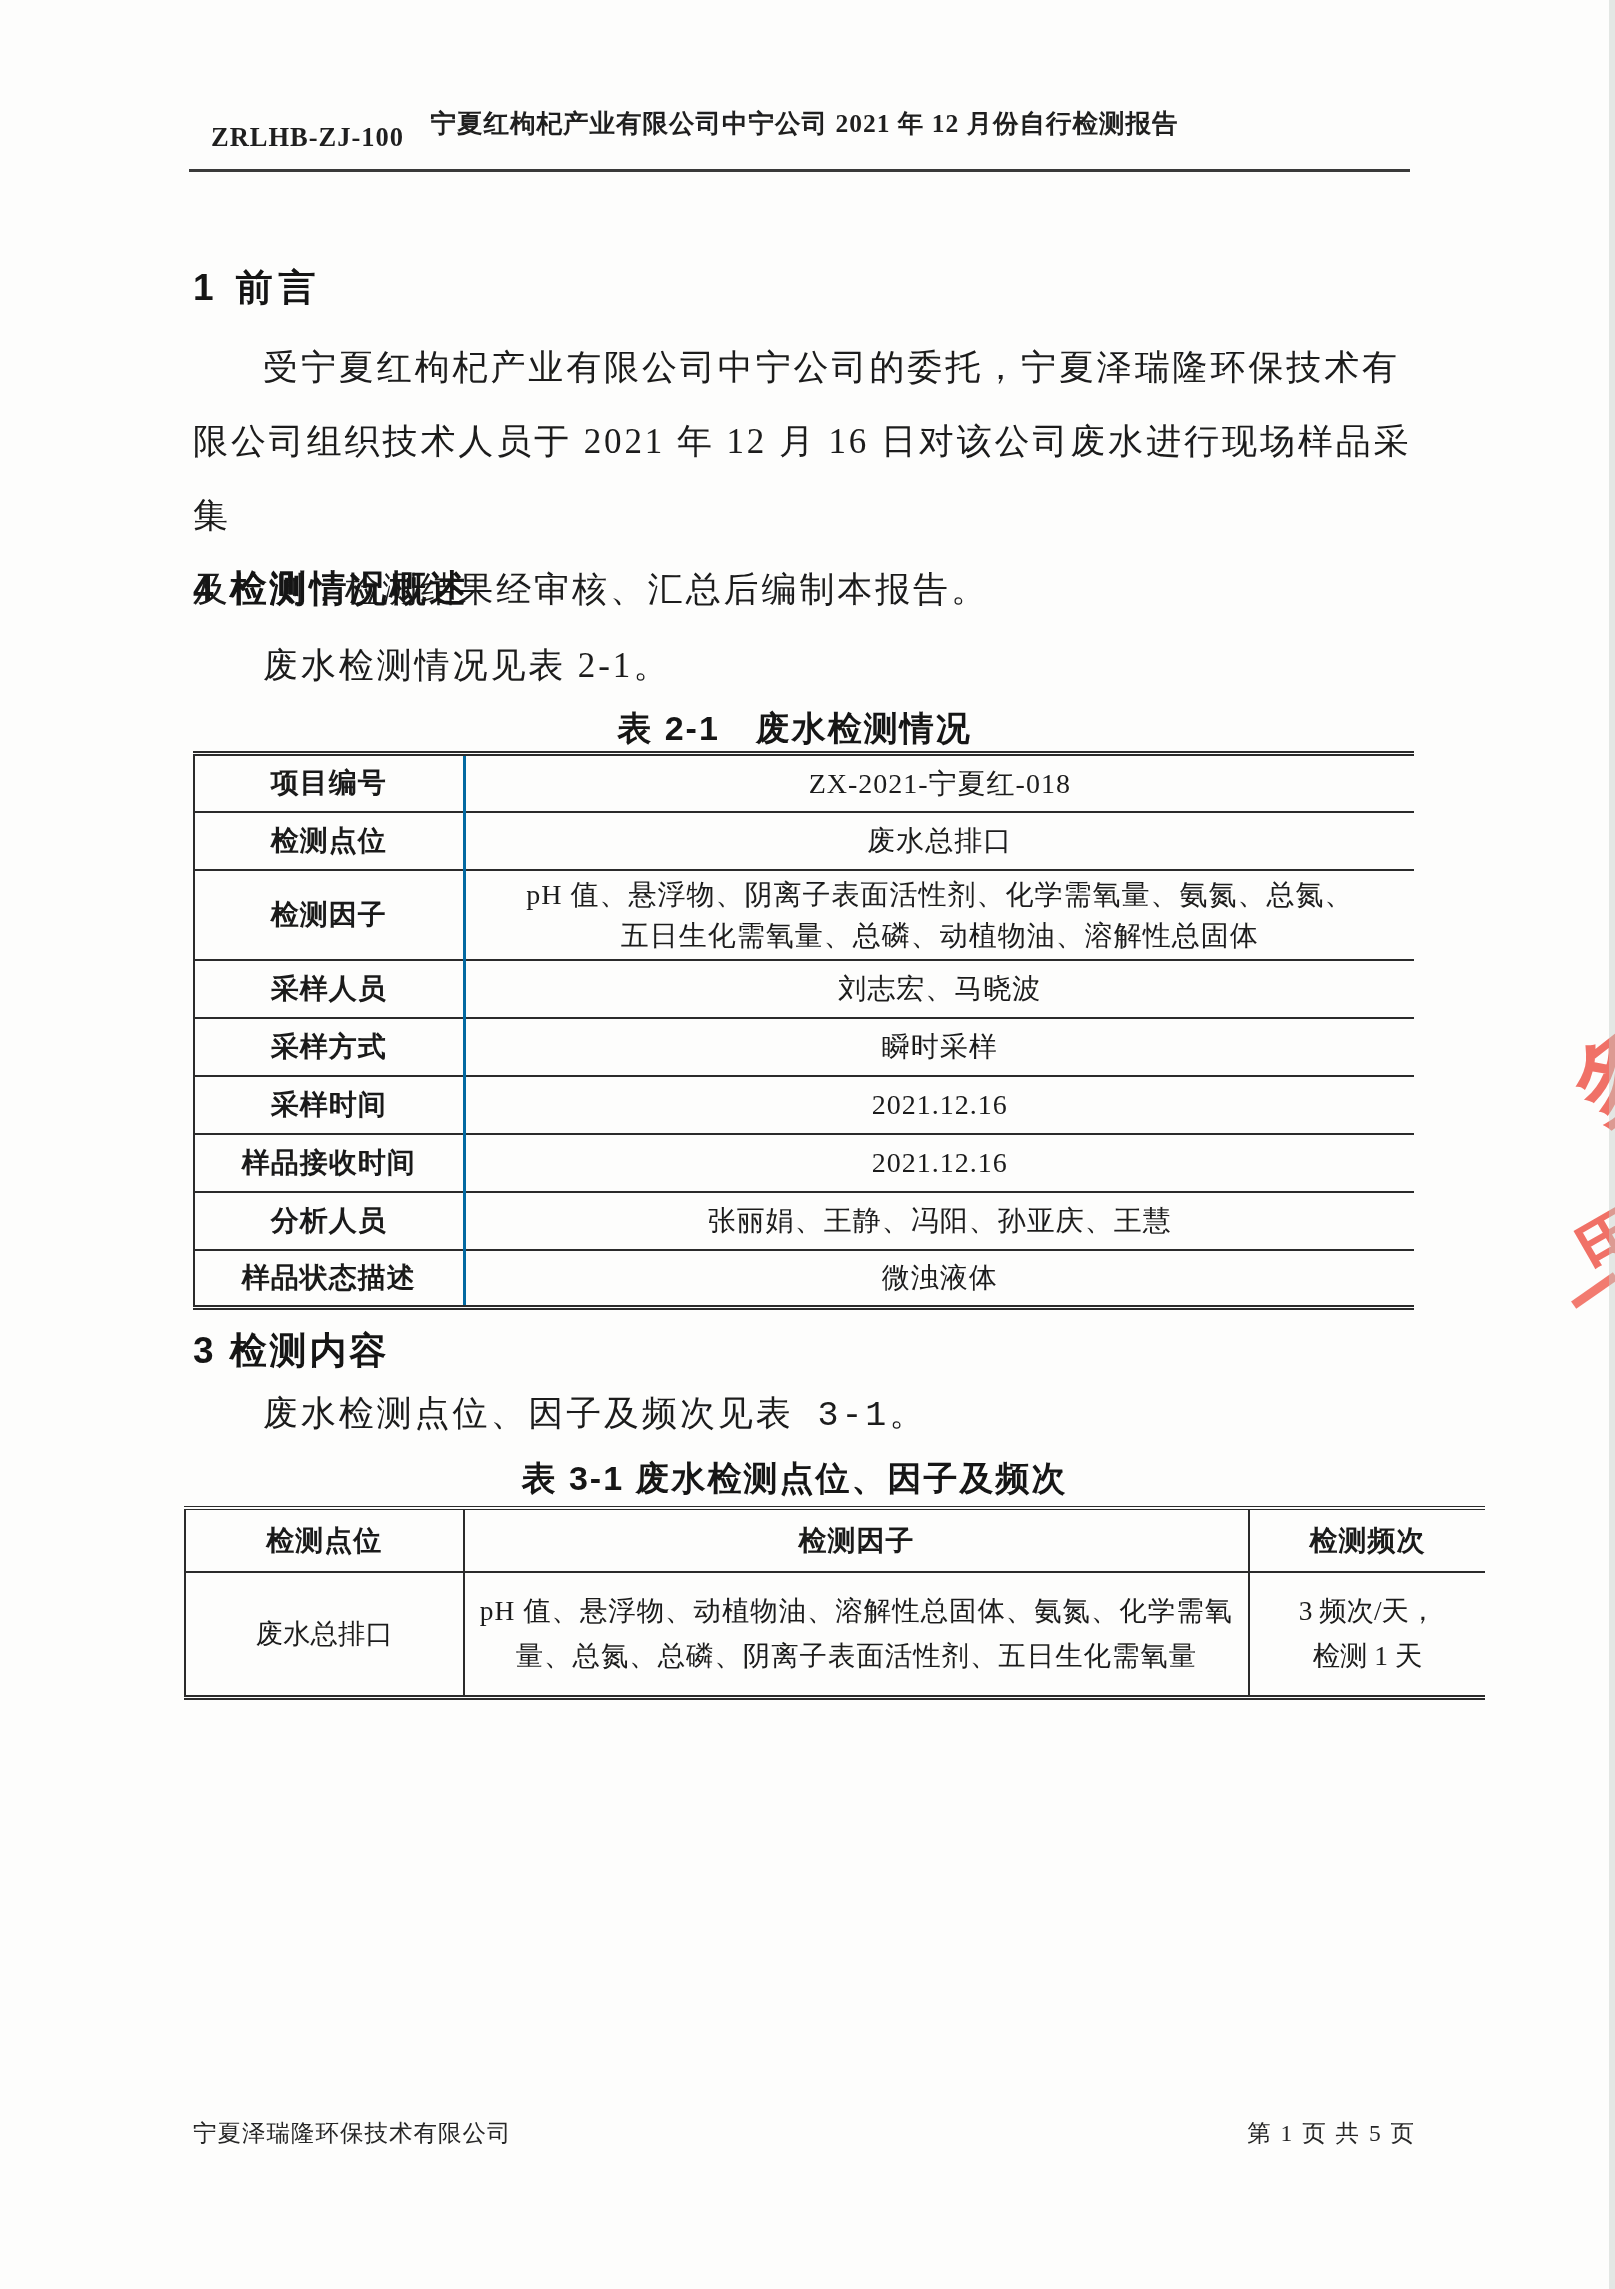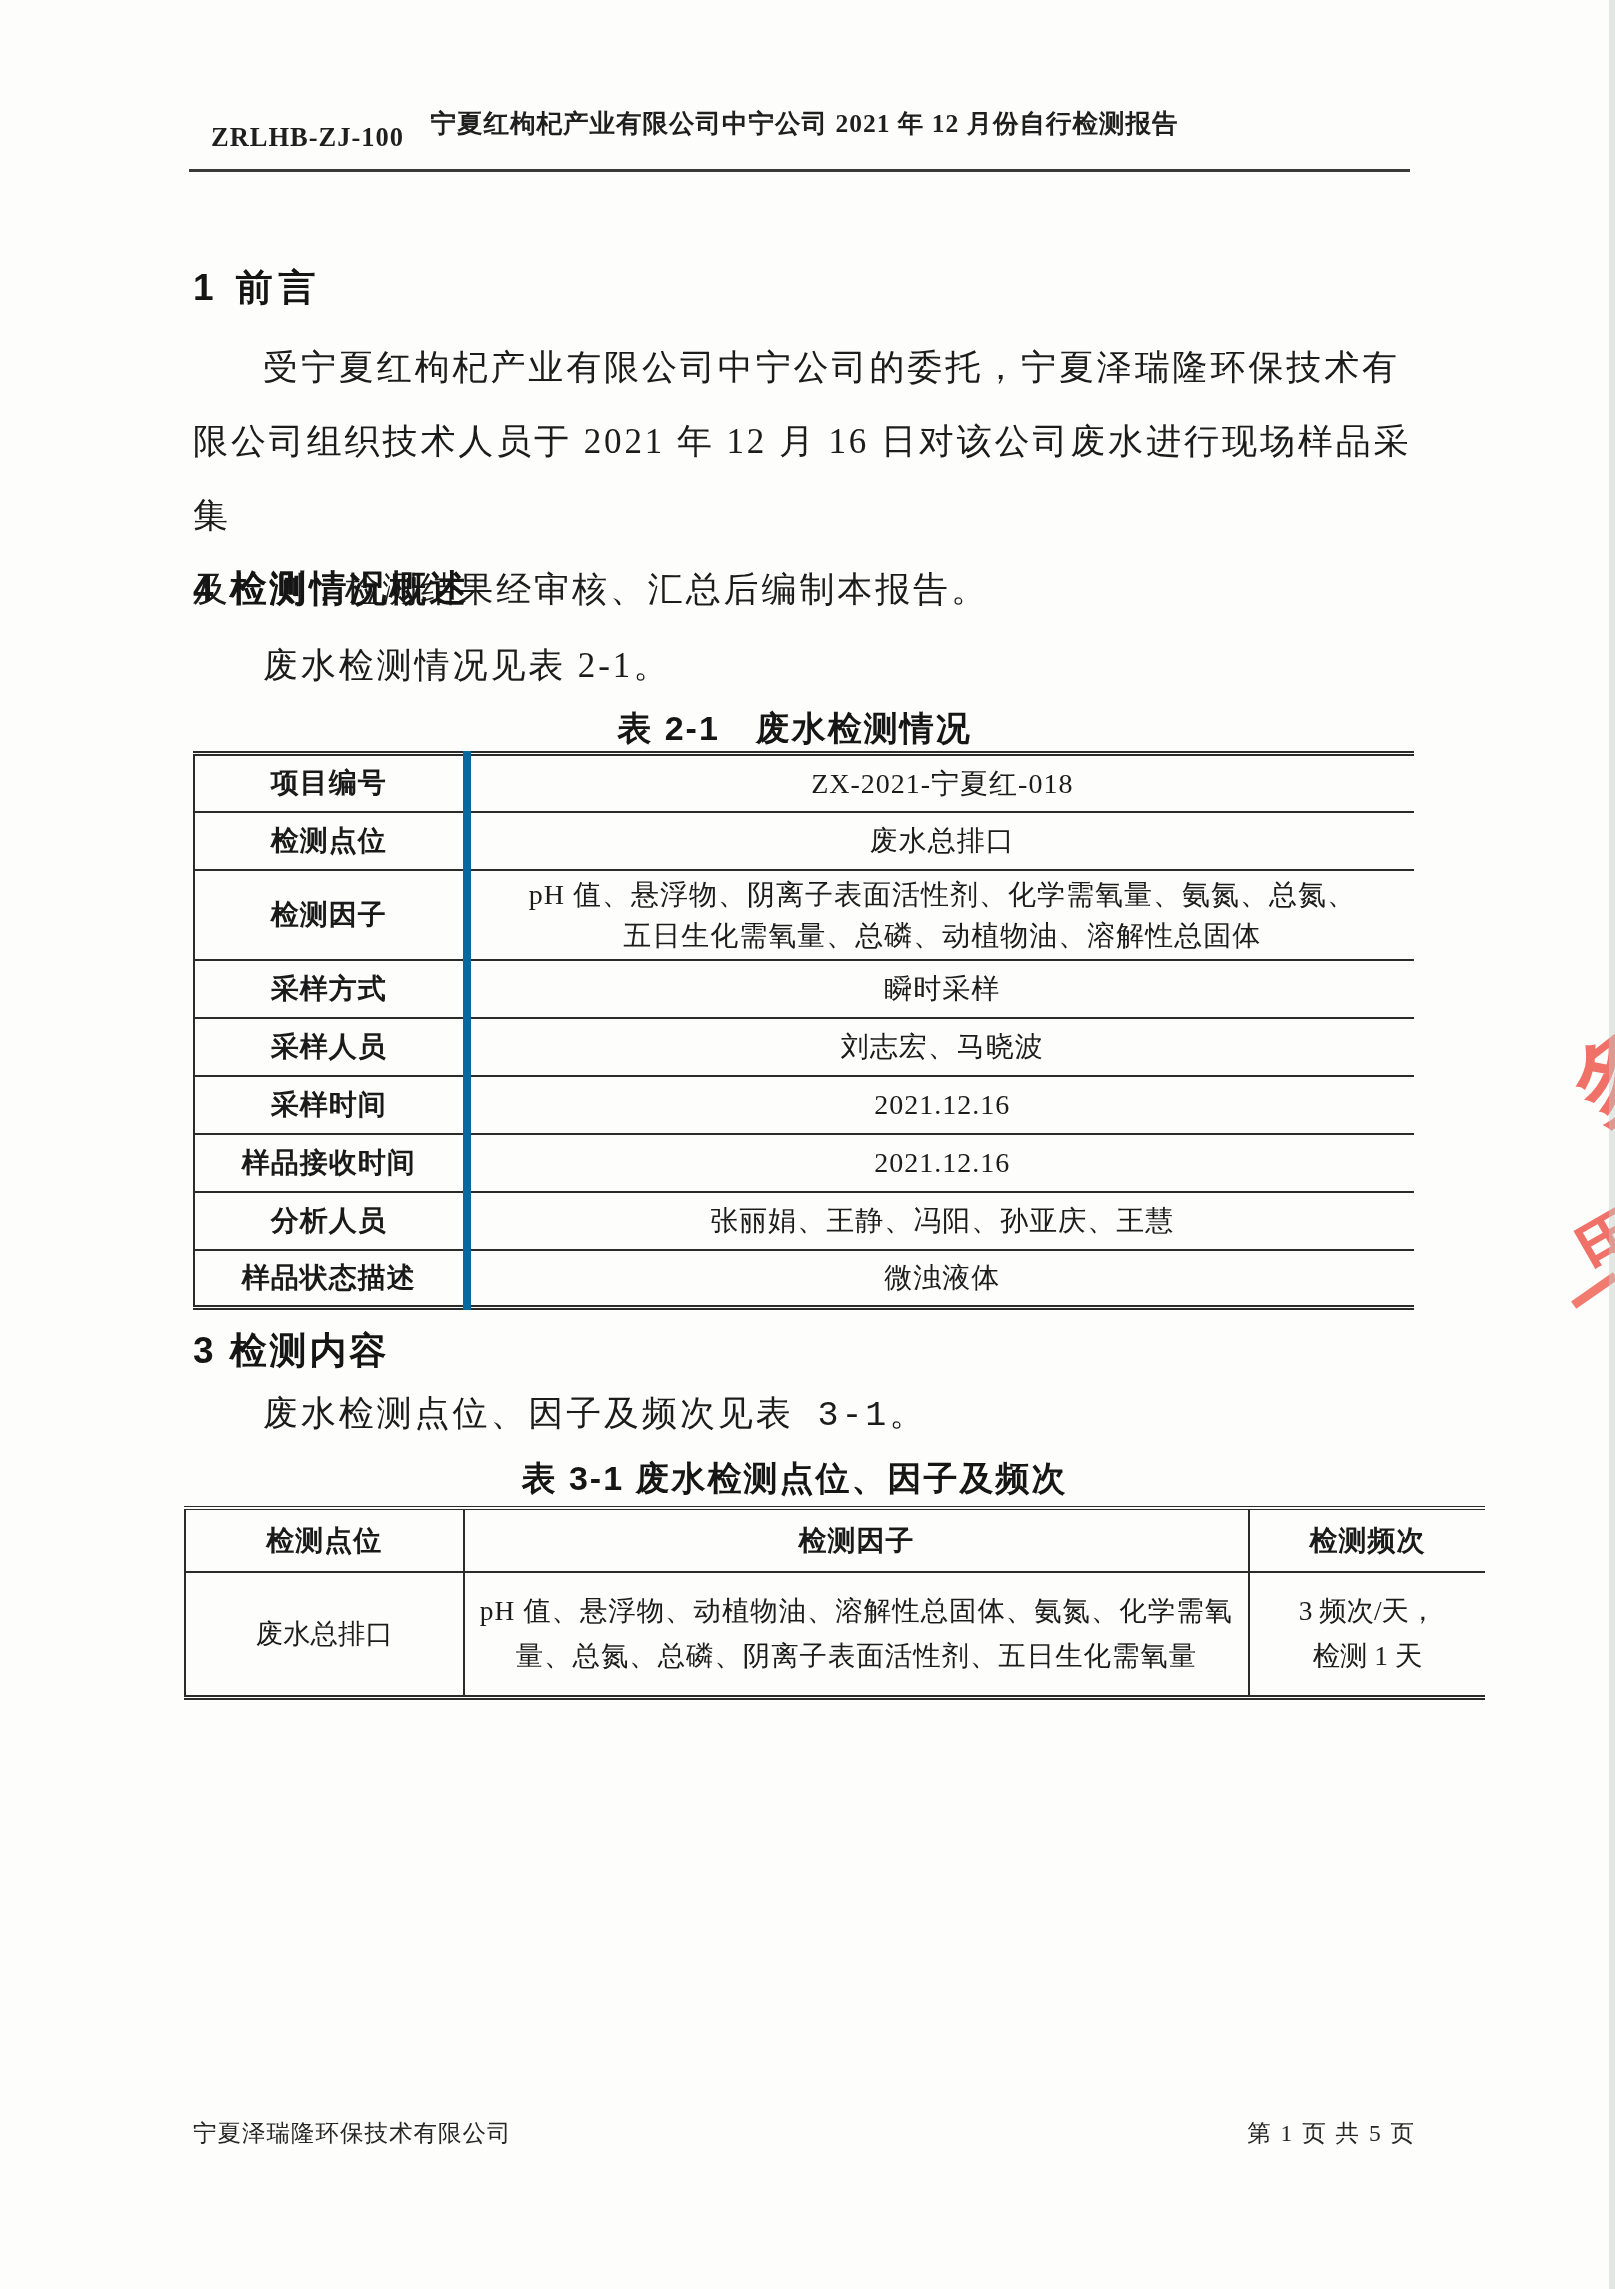--- a/index.html
+++ b/index.html
@@ -76,21 +76,21 @@
   .t2 td{
     border-top:2px solid #2b2b2b;
     vertical-align:middle;
     padding:0 9.8px;
   }
   .t2 tr:first-child td{border-top:none;}
   .t2 .lbl{
     width:248px;text-align:center;
     font-size:28px;font-weight:bold;
     font-family:"Liberation Sans","DejaVu Sans",sans-serif;
-    border-right:8px solid #0369a1;
+    border-right:3px solid #0369a1;
     letter-spacing:1px;color:#1a1a1a;
   }
   .t2 .val{
     text-align:center;font-size:28px;
     letter-spacing:1px;white-space:pre-line;
     line-height:41px;color:#1c1c1c;
   }
   .rh{height:58px;}
   .rh-big{height:90px;}
   .t3{
@@ -166,26 +166,26 @@
   <tr class="rh">
     <td class="lbl">检测点位</td>
     <td class="val">废水总排口</td>
   </tr>
   <tr class="rh-big">
     <td class="lbl">检测因子</td>
     <td class="val">pH 值、悬浮物、阴离子表面活性剂、化学需氧量、氨氮、总氮、
 五日生化需氧量、总磷、动植物油、溶解性总固体</td>
   </tr>
   <tr class="rh">
+    <td class="lbl">采样人员</td>
+    <td class="val">刘志宏、马晓波</td>
+  </tr>
+  <tr class="rh">
     <td class="lbl">采样方式</td>
     <td class="val">瞬时采样</td>
-  </tr>
-  <tr class="rh">
-    <td class="lbl">采样人员</td>
-    <td class="val">刘志宏、马晓波</td>
   </tr>
   <tr class="rh">
     <td class="lbl">采样时间</td>
     <td class="val">2021.12.16</td>
   </tr>
   <tr class="rh">
     <td class="lbl">样品接收时间</td>
     <td class="val">2021.12.16</td>
   </tr>
   <tr class="rh">

